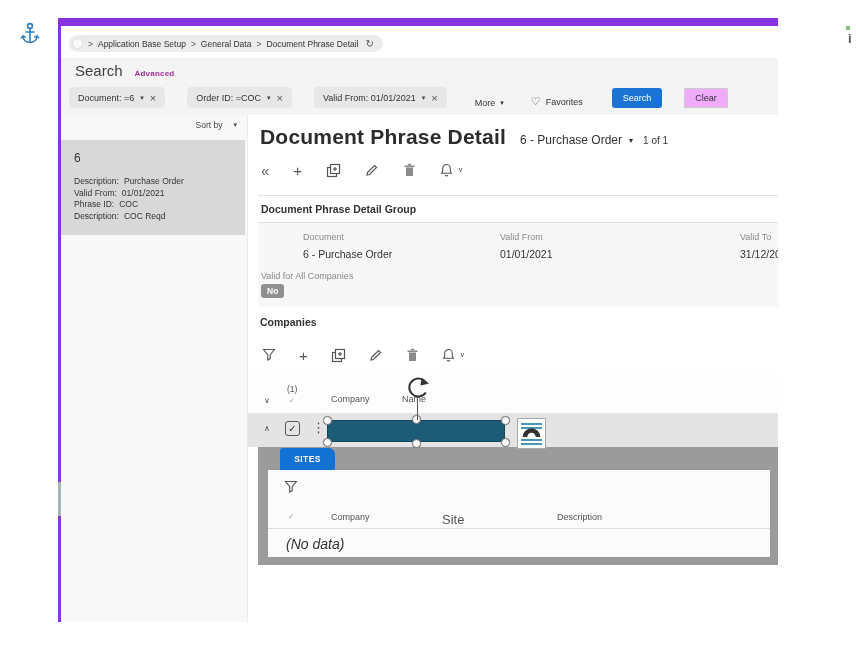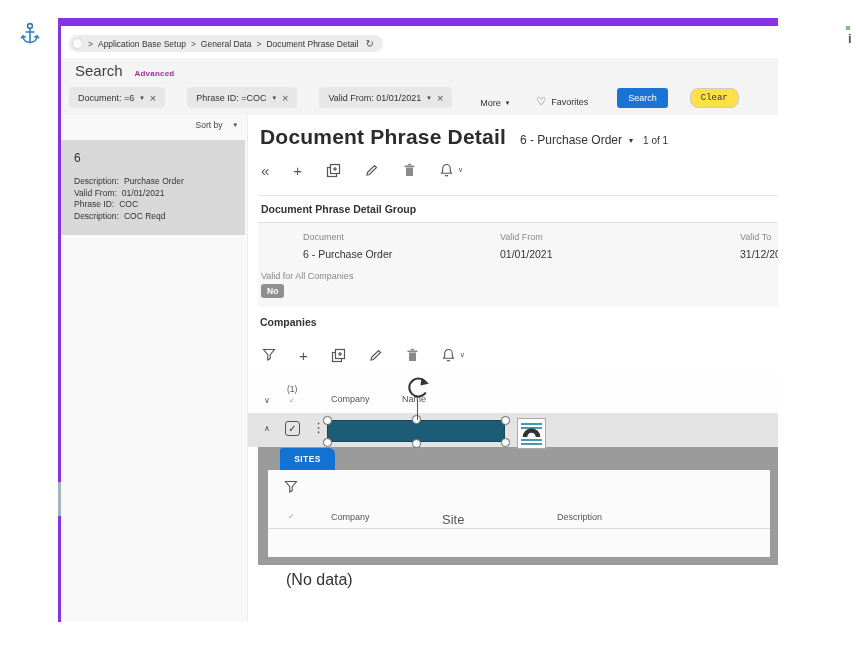--- a/index.html
+++ b/index.html
@@ -34,22 +34,22 @@
   .chips-row { position:absolute; left:8px; top:29px; display:flex; align-items:flex-end;gap:13px; }
   .chip { background:#e7e7e7; border-radius:4px; height:21px; display:flex; align-items:center; gap:6px;
     padding:0 9px; font-size:9px; color:#333; margin-right:9px; }
   .chip .caret { font-size:7px; color:#444; }
   .chip .close { font-size:11px; color:#555; }
   .more-box { display:flex; align-items:center; gap:5px; font-size:9px; color:#333; margin:0 14px 0 6px; }
   .fav-box { display:flex; align-items:center; gap:5px; font-size:9px; color:#333; margin-right:16px; }
   .fav-heart { font-size:11px; color:#555; }
   .btn-search { background:#1b74d3; color:#fff; border:none; border-radius:3px; font-size:9px;
     padding:5px 11px; margin-right:9px; font-family:inherit; }
-  .btn-clear { background:#fde047; color:#333; border:1px solid #ccc; border-radius:8px; font-size:9px;
-    padding:4px 10px; font-family:Liberation Mono, monospace; }
+  .btn-clear { background:#f0abfc; color:#333; border:1px solid #ccc; border-radius:1px; font-size:9px;
+    padding:4px 10px; font-family:Liberation Sans, sans-serif; }
 
   
   .sidebar { position:absolute; left:3px; top:97px; width:187px; height:507px; background:#f8f8f8;
     border-right:1px solid #ececec; }
   .sortby { position:absolute; right:10px; top:5px; font-size:8.5px; color:#444; display:flex; gap:11px; align-items:center; }
   .sortby .caret { font-size:7px; }
   .side-card { position:absolute; left:0; top:25px; width:184px; background:#d8d8d8; padding:11px 13px 13px; }
   .side-card-title { font-size:12px; color:#333; margin-bottom:11px; }
   .side-row { font-size:8.5px; color:#333; line-height:11.5px; white-space:nowrap; }
   .side-row .lbl { margin-right:5px; }
@@ -113,21 +113,21 @@
   .sites-tab { position:absolute; left:22px; top:1px; width:55px; height:22px; background:#1272d4; color:#fff;
     font-size:8.5px; font-weight:bold; letter-spacing:.4px; display:flex; align-items:center; justify-content:center;
     border-radius:3px 6px 0 0; }
   .sites-panel { position:absolute; left:10px; top:23px; width:502px; height:87px; background:#fbfbfb; }
   .sites-funnel { position:absolute; left:16px; top:10px; }
   .sites-check { position:absolute; left:20px; top:42px; font-size:8px; color:#999; }
   .sites-col-company { position:absolute; left:63px; top:42px; font-size:9px; color:#555; }
   .sites-col-site { position:absolute; left:174px; top:42px; font-size:13px; color:#555; }
   .sites-col-desc { position:absolute; left:289px; top:42px; font-size:9px; color:#555; }
   .sites-divider { position:absolute; left:0; top:58px; width:502px; height:1px; background:#ddd; }
-  .sites-empty { position:absolute; left:18px; top:66px; font-size:16px; color:#333;margin-top:35px; }
+  .sites-empty { position:absolute; left:18px; top:66px; font-size:14px; font-style:italic; color:#333; }
 
   svg { display:block; }
 </style>
 </head>
 <body>
 
 <div class="screen">
 
   <div class="anchor-wrap">
     <svg width="20" height="24" viewBox="0 0 20 24" fill="none" stroke="#2d7fc1" stroke-width="1.6" stroke-linecap="round">
@@ -169,21 +169,21 @@
         <span class="search-title">Search</span>
         <span class="advanced-link">Advanced</span>
       </div>
       <div class="chips-row">
         <div class="chip">
           <span>Document: =6</span>
           <span class="caret">▾</span>
           <span class="close">×</span>
         </div>
         <div class="chip">
-          <span>Phrase ID: =COC</span>
+          <span>Order ID: =COC</span>
           <span class="caret">▾</span>
           <span class="close">×</span>
         </div>
         <div class="chip">
           <span>Valid From: 01/01/2021</span>
           <span class="caret">▾</span>
           <span class="close">×</span>
         </div>
         <div class="more-box">
           <span>More</span>

